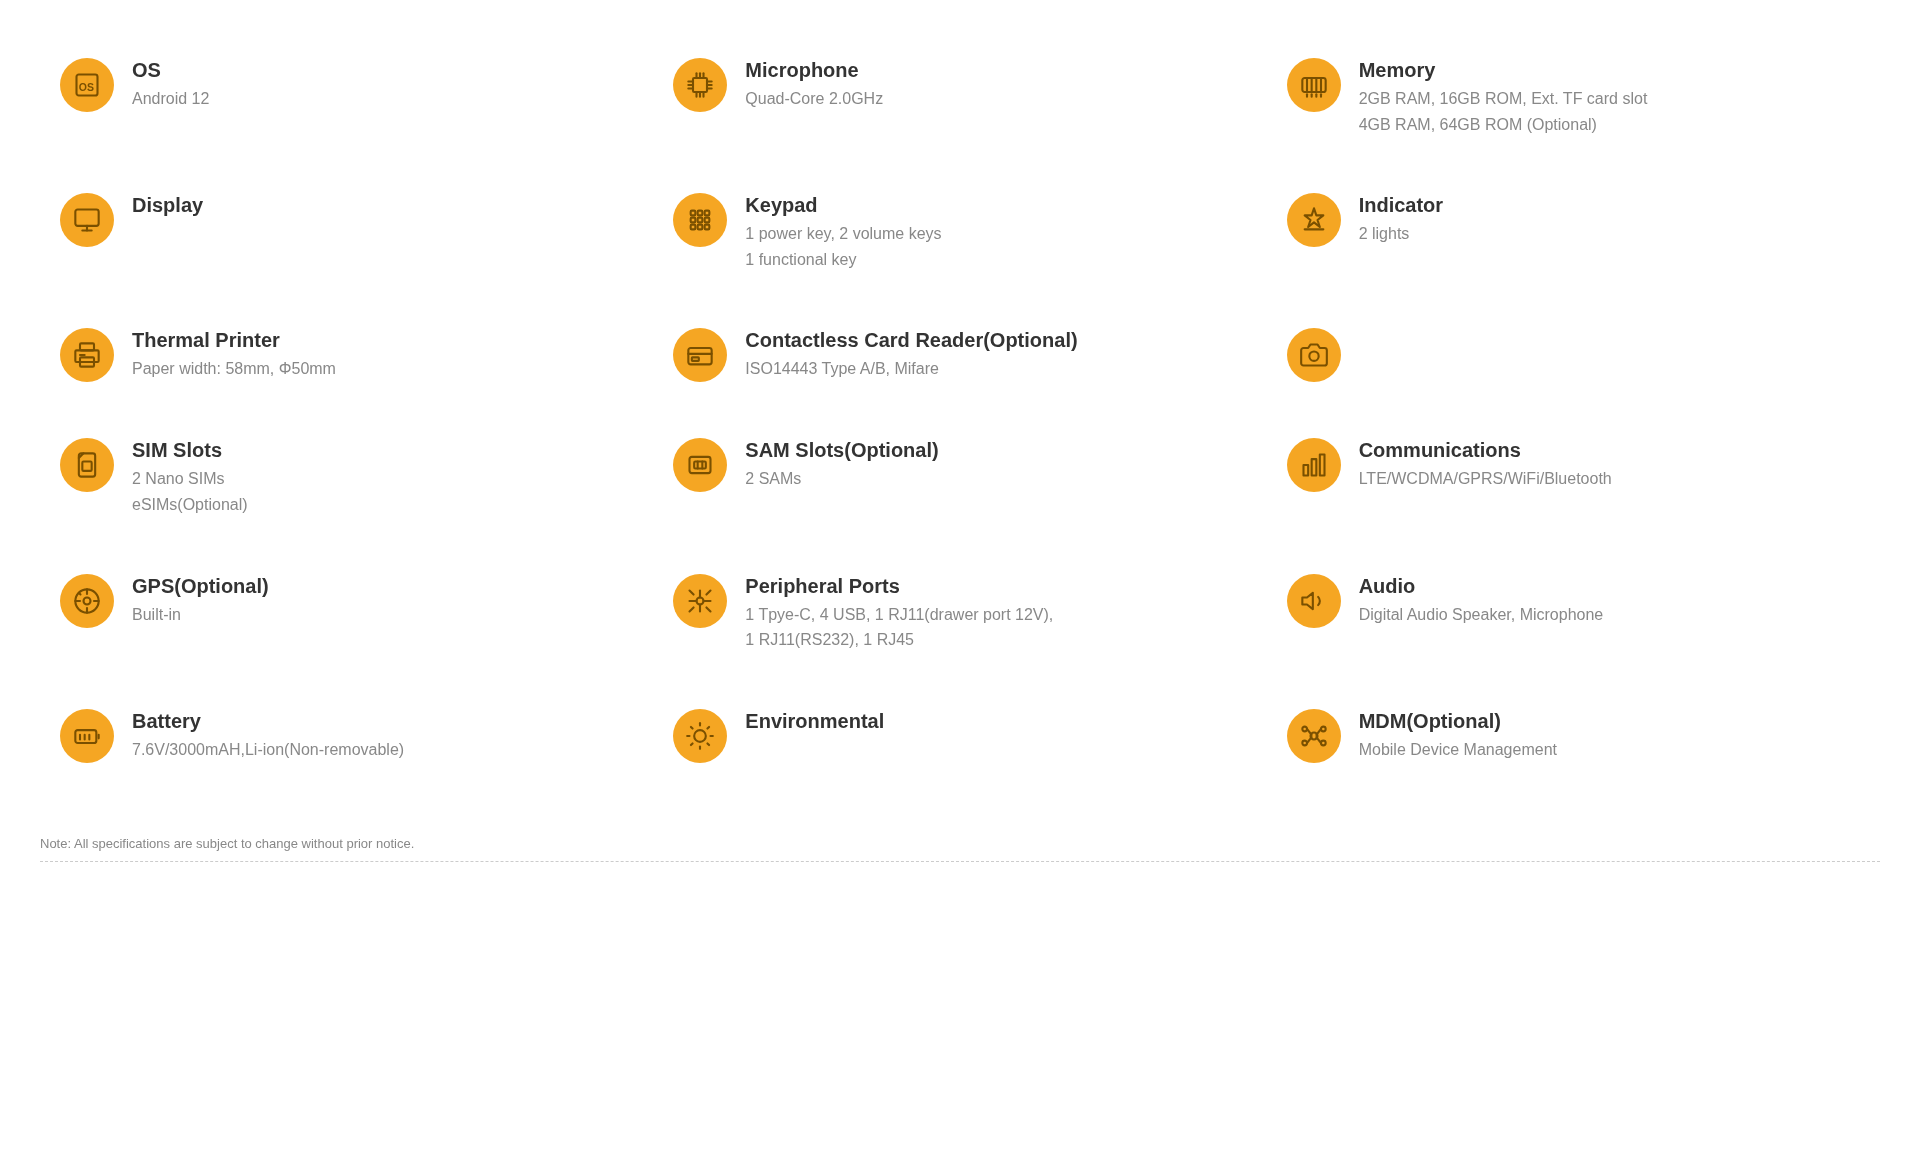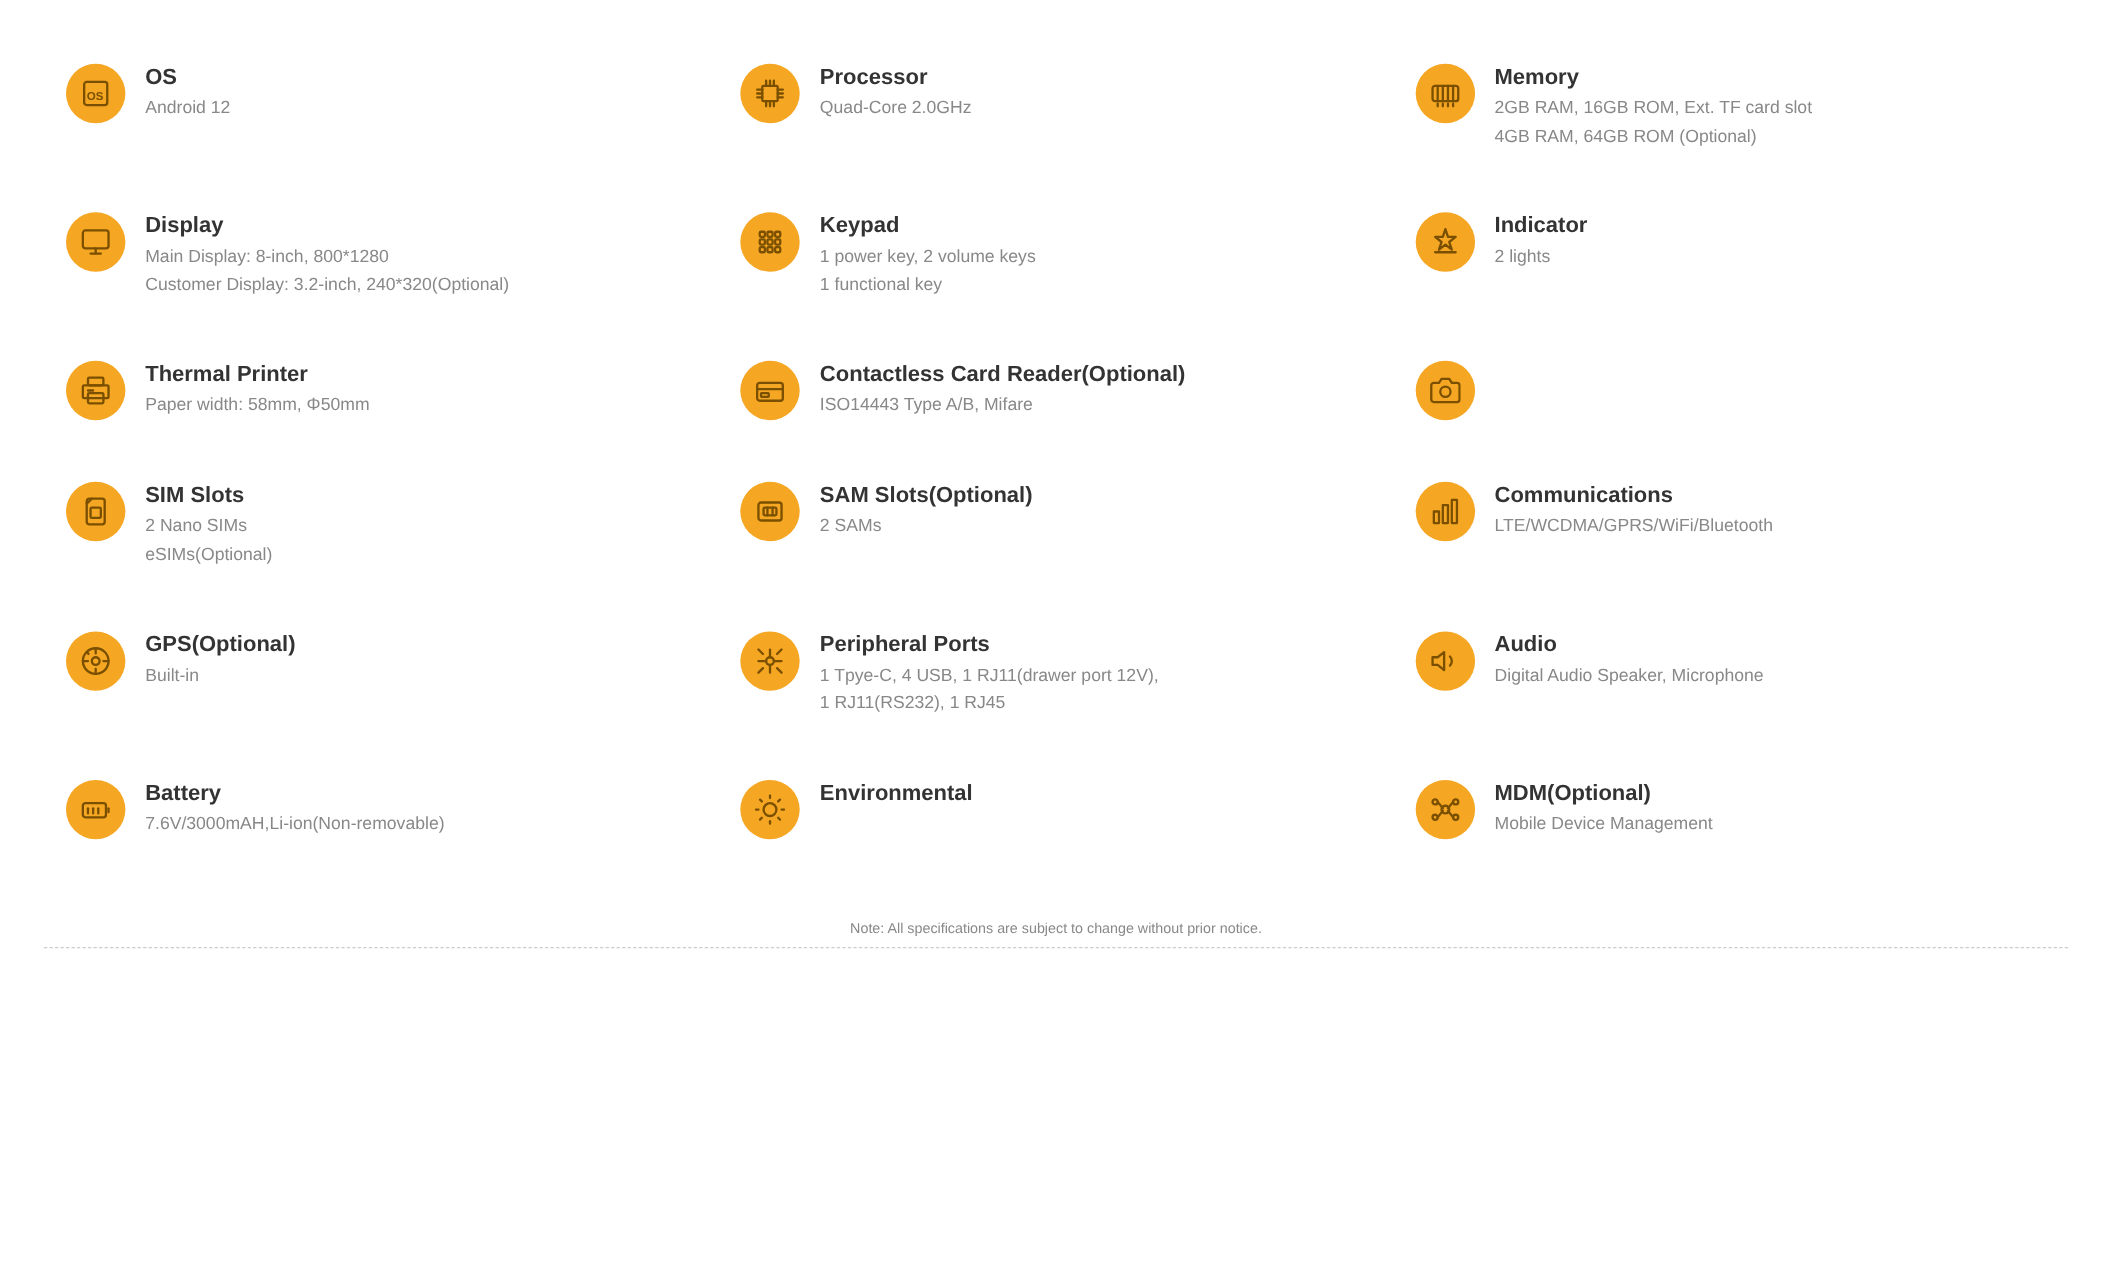--- a/index.html
+++ b/index.html
@@ -56,21 +56,20 @@
       line-height: 1.6;
     }
     .note-section {
       margin-top: 30px;
       padding-top: 15px;
     }
     .note-text {
       font-size: 13px;
       color: #888888;
       margin-bottom: 10px;
-      text-align: center;
     }
     .dashed-line {
       border: none;
       border-top: 1.5px dashed #cccccc;
     }
   </style>
 </head>
 <body>
 
 <div class="specs-grid" id="specs-container">
@@ -98,21 +97,21 @@
           <line x1="15" y1="18" x2="15" y2="22"></line>
           <line x1="2" y1="9" x2="6" y2="9"></line>
           <line x1="2" y1="12" x2="6" y2="12"></line>
           <line x1="2" y1="15" x2="6" y2="15"></line>
           <line x1="18" y1="9" x2="22" y2="9"></line>
           <line x1="18" y1="12" x2="22" y2="12"></line>
           <line x1="18" y1="15" x2="22" y2="15"></line>
         </svg>
     </div>
     <div class="spec-text">
-      <span class="spec-title">Processor</span>
+      <span class="spec-title">Microphone</span>
       <span class="spec-desc">Quad-Core 2.0GHz</span>
     </div>
   </div>
     <div class="spec-item">
     <div class="icon-circle">
       <svg viewBox="0 0 24 24">
           <rect x="2" y="6" width="20" height="12" rx="2"></rect>
           <line x1="6" y1="6" x2="6" y2="18"></line>
           <line x1="10" y1="6" x2="10" y2="18"></line>
           <line x1="14" y1="6" x2="14" y2="18"></line>
@@ -131,21 +130,20 @@
     <div class="spec-item">
     <div class="icon-circle">
       <svg viewBox="0 0 24 24">
           <rect x="2" y="3" width="20" height="14" rx="2"></rect>
           <line x1="8" y1="21" x2="16" y2="21"></line>
           <line x1="12" y1="17" x2="12" y2="21"></line>
         </svg>
     </div>
     <div class="spec-text">
       <span class="spec-title">Display</span>
-      <span class="spec-desc">Main Display: 8-inch, 800*1280<br>Customer Display: 3.2-inch, 240*320(Optional)</span>
     </div>
   </div>
     <div class="spec-item">
     <div class="icon-circle">
       <svg viewBox="0 0 24 24">
           <rect x="4" y="4" width="4" height="4" rx="1"></rect>
           <rect x="10" y="4" width="4" height="4" rx="1"></rect>
           <rect x="16" y="4" width="4" height="4" rx="1"></rect>
           <rect x="4" y="10" width="4" height="4" rx="1"></rect>
           <rect x="10" y="10" width="4" height="4" rx="1"></rect>

